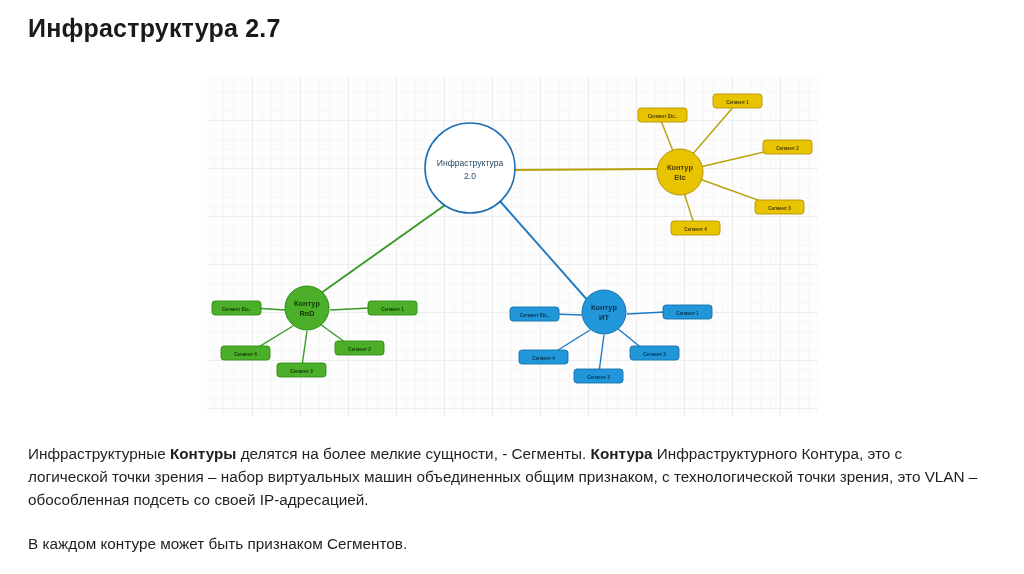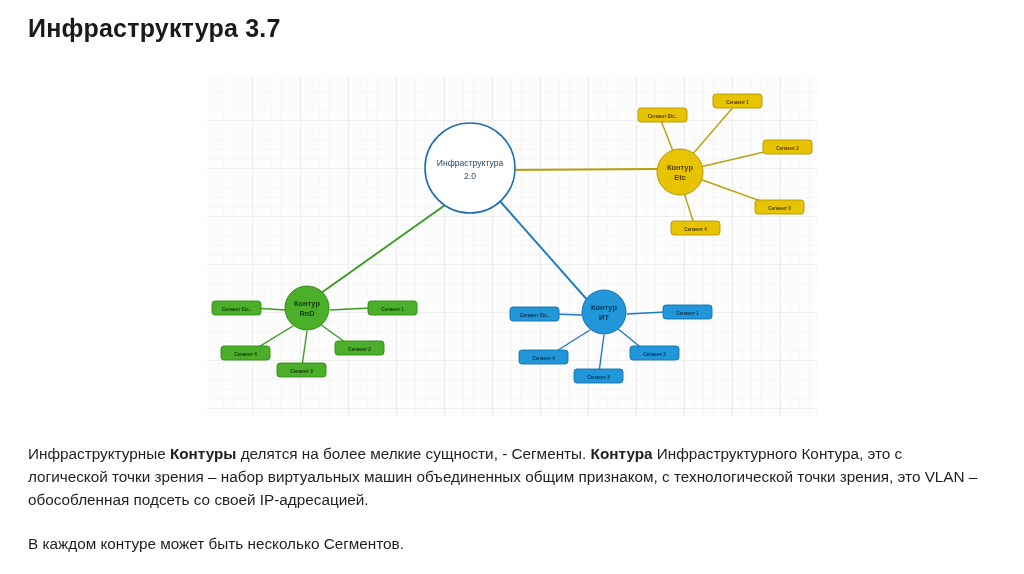--- a/index.html
+++ b/index.html
@@ -85,21 +85,21 @@
     line-height: 23px;
     color: #1f1f1f;
   }
   #paragraph-1 { top: 442px; }
   #paragraph-2 { top: 532px; }
   .bold { font-weight: bold; }
 </style>
 </head>
 <body>
 
-<div id="page-title">Инфраструктура 3.7</div>
+<div id="page-title">Инфраструктура 2.7</div>
 
 <div id="diagram-canvas">
   <svg id="diagram-svg" viewBox="0 0 611 340" xmlns="http://www.w3.org/2000/svg">
 
     <g>
       <line x1="299" y1="94" x2="450" y2="93" stroke="#b8a00a" stroke-width="1.9"></line>
       <line x1="248" y1="122" x2="100" y2="227" stroke="#3a9a23" stroke-width="1.9"></line>
       <line x1="292" y1="124" x2="390" y2="235" stroke="#1f7ac4" stroke-width="1.9"></line>
     </g>
 
@@ -219,13 +219,13 @@
       <text class="center-label" x="263" y="90">Инфраструктура</text>
       <text class="center-label" x="263" y="103">2.0</text>
     </g>
   </svg>
 </div>
 
 <div class="body-text" id="paragraph-1">
   <span>Инфраструктурные </span><span class="bold">Контуры</span><span> делятся на более мелкие сущности, - Сегменты. </span><span class="bold">Контура</span><span> Инфраструктурного Контура, это с логической точки зрения – набор виртуальных машин объединенных общим признаком, с технологической точки зрения, это VLAN – обособленная подсеть со своей IP-адресацией.</span>
 </div>
 
-<div class="body-text" id="paragraph-2">В каждом контуре может быть несколько Сегментов.</div>
+<div class="body-text" id="paragraph-2">В каждом контуре может быть признаком Сегментов.</div>
 
 </body></html>

